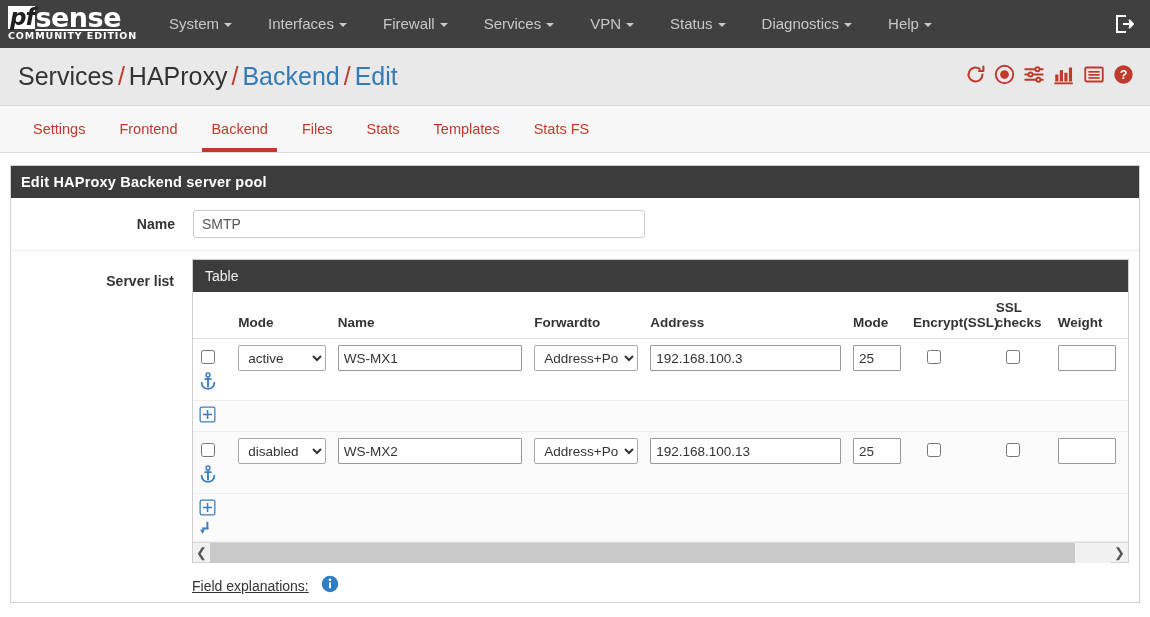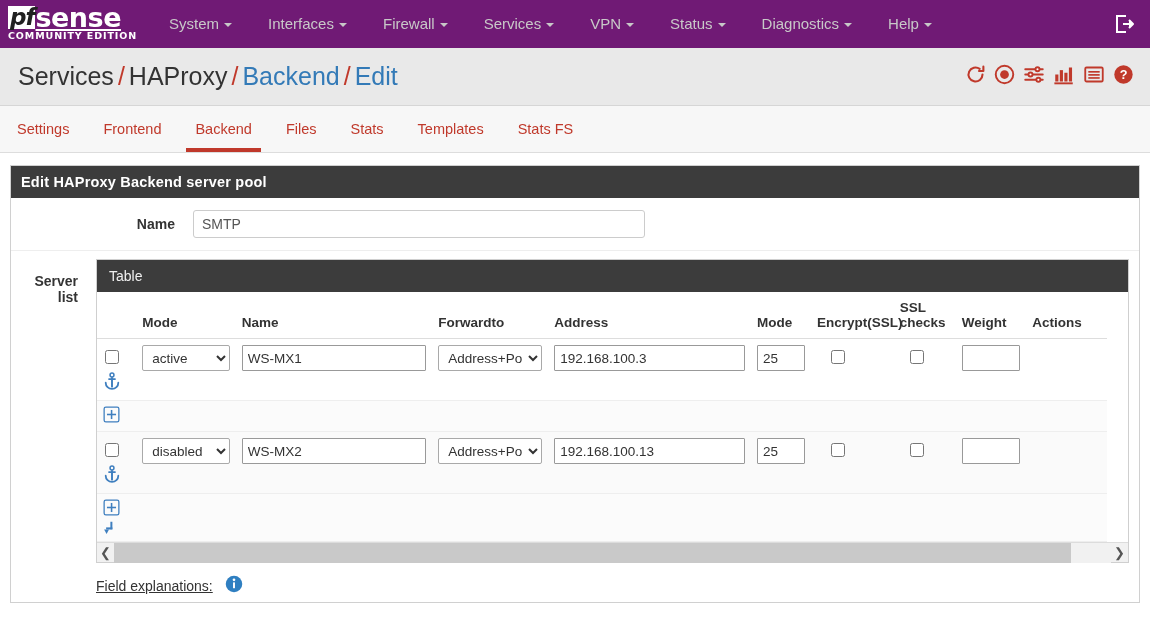--- a/index.html
+++ b/index.html
@@ -8,21 +8,21 @@
     width: 1150px; height: 617px;
     overflow: hidden;
     background: #ffffff;
     font-family: "Liberation Sans", sans-serif;
     -webkit-font-smoothing: antialiased;
   }
 
   
   .navbar {
     height: 48px;
-    background: #701a75;
+    background: #404040;
     display: flex;
     align-items: center;
     padding: 0 0 0 0;
     position: relative;
   }
   .brand {
     display: flex;
     flex-direction: column;
     justify-content: center;
     padding: 0 14px 0 8px;
@@ -122,20 +122,21 @@
     gap: 8px;
   }
   .crumb-icons .ci { cursor: pointer; display: block; }
 
   
   .tabs {
     height: 47px;
     background: #f7f7f7;
     display: flex;
     align-items: stretch;
+    padding-left: 16px;
     border-bottom: 1px solid #dddddd;
   }
   .tab {
     color: #c0392b;
     font-size: 14.5px;
     padding: 0 17px;
     display: flex;
     align-items: center;
     cursor: pointer;
     position: relative;
@@ -190,21 +191,21 @@
     background: #fff;
     font-family: "Liberation Sans", sans-serif;
     outline: none;
   }
   .name-input { width: 452px; }
 
   
   .tbl-panel {
     border: 1px solid #cfcfcf;
     background: #fca5a5;
-    width: 1033px;
+    width: 937px;
     margin-top: -4px;
   }
   .tbl-head {
     background: #3c3c3c;
     color: #f0f0f0;
     font-size: 14px;
     padding: 8px 12px;
   }
   .tbl-scroll {
     position: relative;

